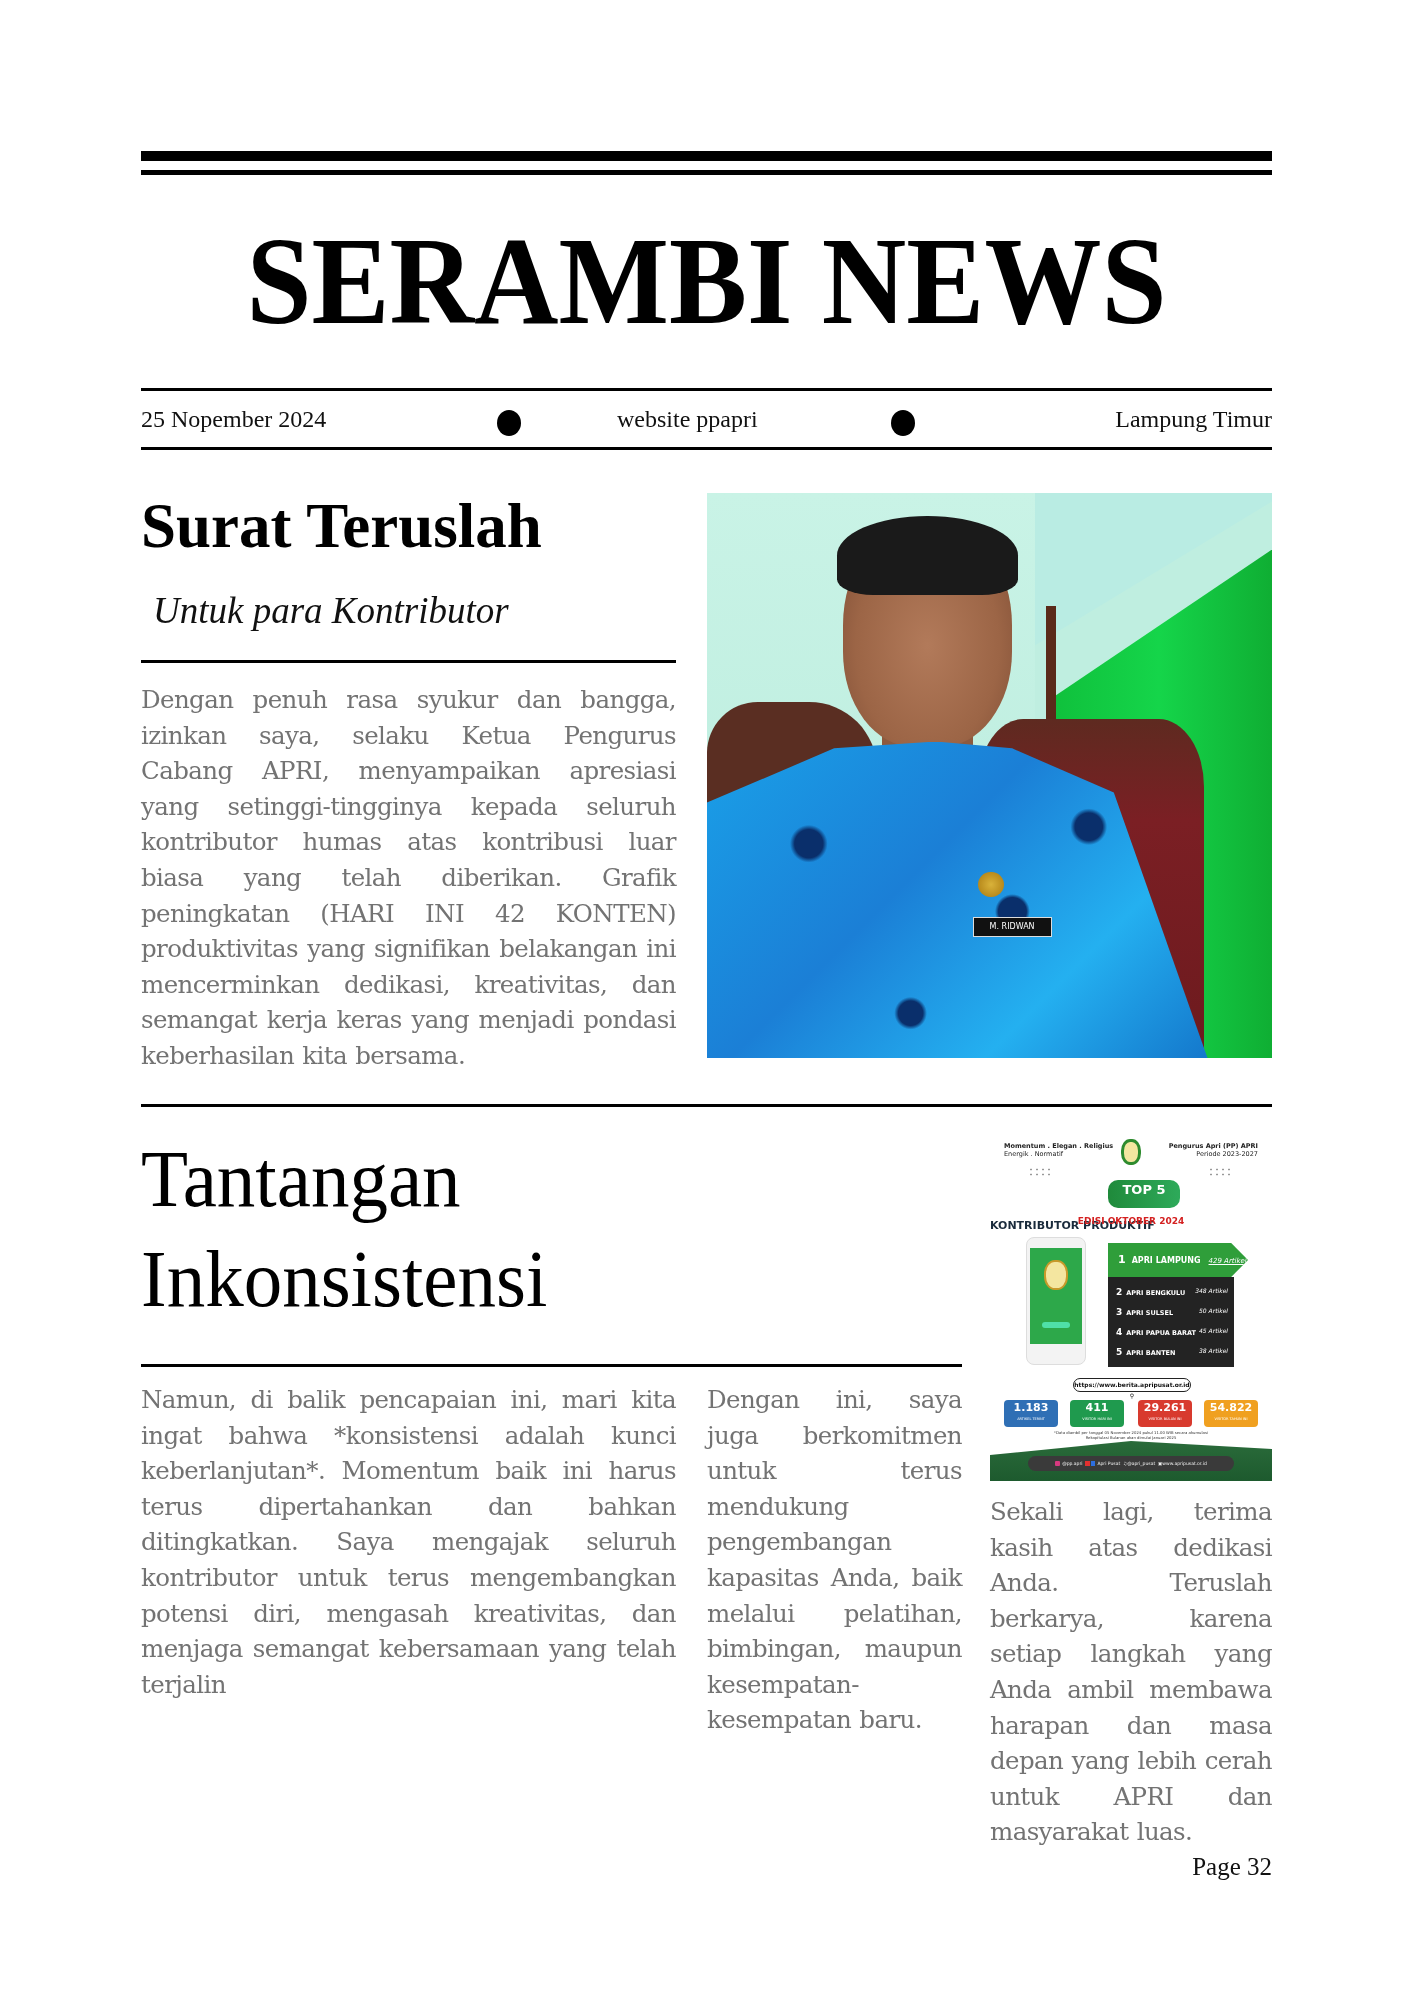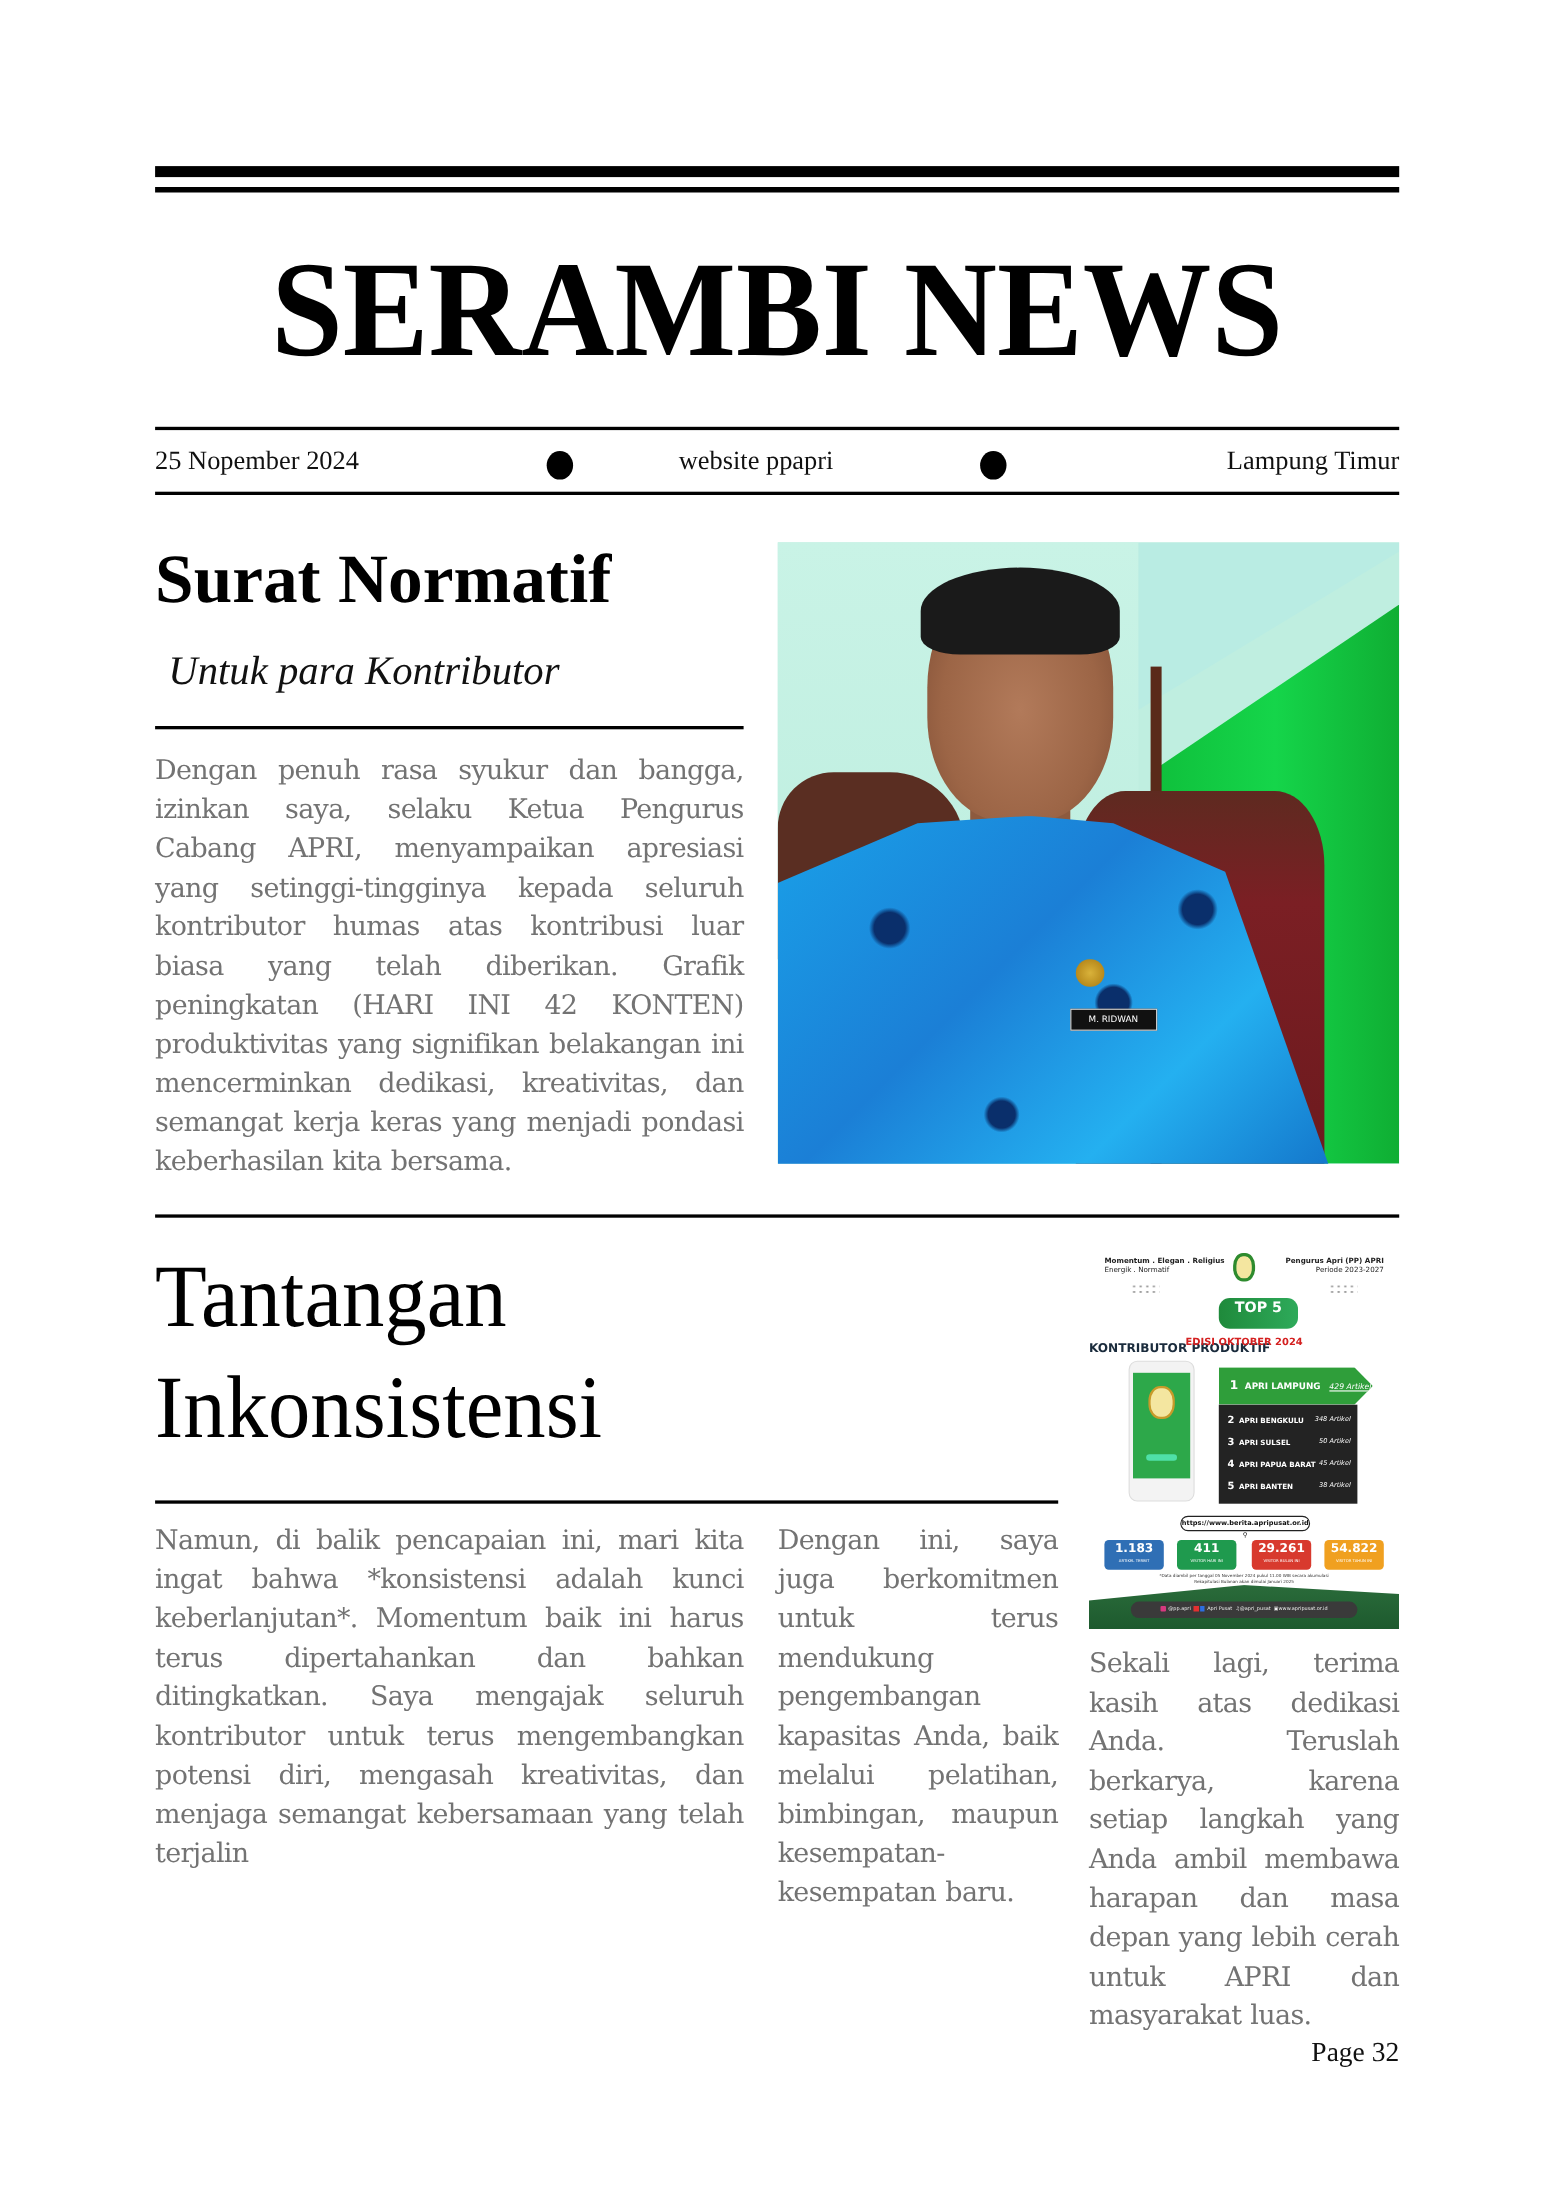--- a/index.html
+++ b/index.html
@@ -90,21 +90,21 @@
 <div class="masthead-title">SERAMBI NEWS</div>
 
 <div class="rule" style="left:141px; top:388px; width:1131px; height:3px;"></div>
 <div class="infobar" style="left:141px;">25 Nopember 2024</div>
 <div class="dot" style="left:497px;"></div>
 <div class="infobar" style="left:617px;">website ppapri</div>
 <div class="dot" style="left:891px;"></div>
 <div class="infobar" style="left:1000px; width:272px; text-align:right;">Lampung Timur</div>
 <div class="rule" style="left:141px; top:447px; width:1131px; height:3px;"></div>
 
-<div class="h1" style="left:141px; top:488px; font-size:63px; line-height:76px;">Surat Normatif</div>
+<div class="h1" style="left:141px; top:488px; font-size:63px; line-height:76px;">Surat Teruslah</div>
 <div class="subtitle" style="left:153px; top:588px; line-height:46px;">Untuk para Kontributor</div>
 <div class="rule" style="left:141px; top:660px; width:535px; height:3px;"></div>
 <div class="body-text" style="left:141px; top:682px; width:535px;">Dengan penuh rasa syukur dan bangga, izinkan saya, selaku Ketua Pengurus Cabang APRI, menyampaikan apresiasi yang setinggi-tingginya kepada seluruh kontributor humas atas kontribusi luar biasa yang telah diberikan. Grafik peningkatan (HARI INI 42 KONTEN) produktivitas yang signifikan belakangan ini mencerminkan dedikasi, kreativitas, dan semangat kerja keras yang menjadi pondasi keberhasilan kita bersama.</div>
 
 <div class="photo">
   <div class="wall"></div>
   <div class="ceiling"></div>
   <div class="door"></div>
   <div class="frame"></div>
   <div class="chair-l"></div>

